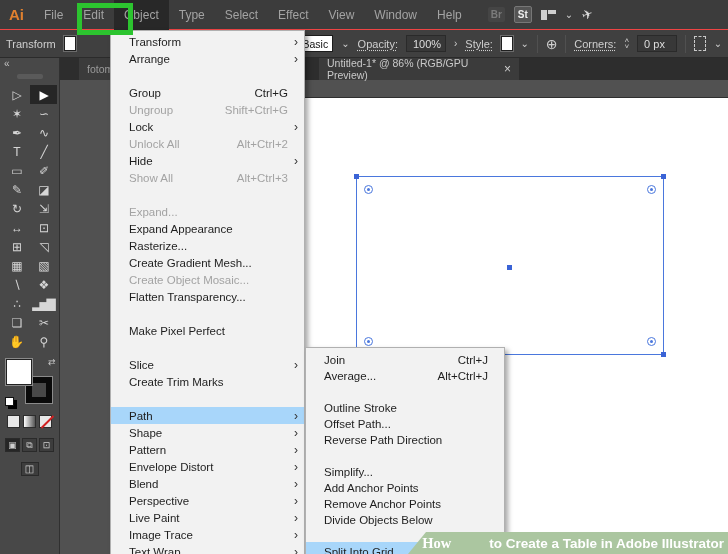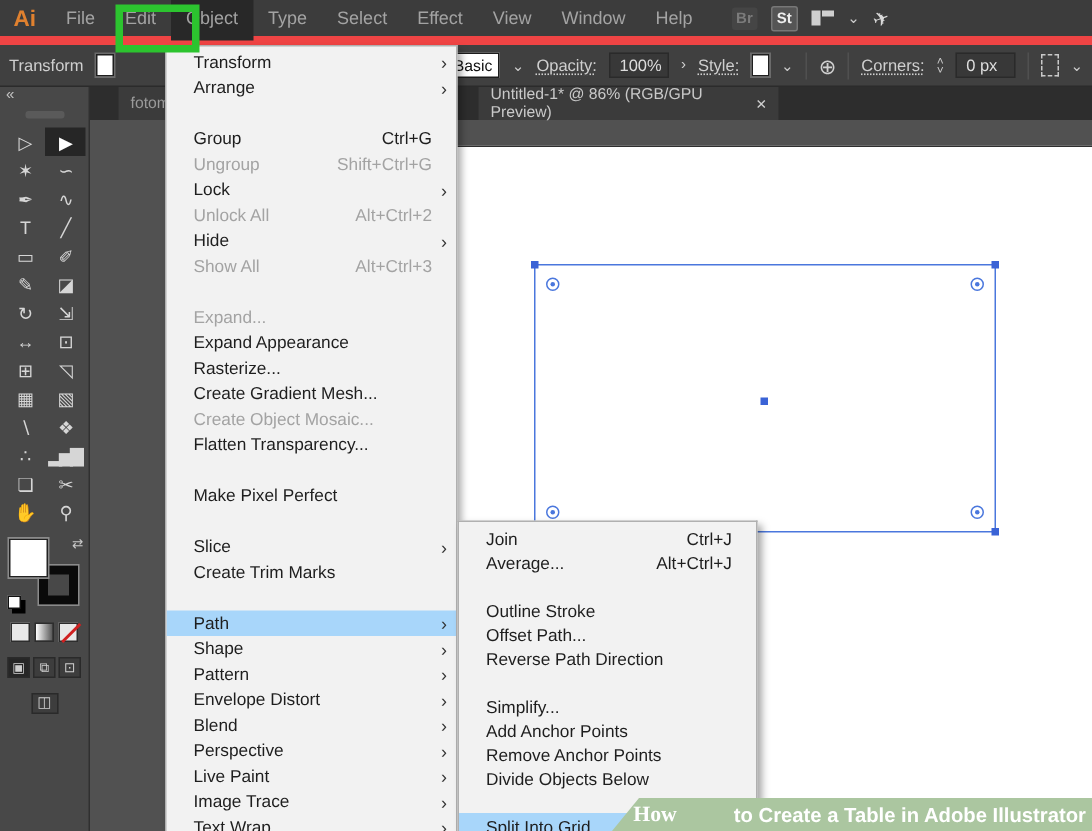--- a/index.html
+++ b/index.html
@@ -1,21 +1,21 @@
 <!DOCTYPE html>
 <html><head>
 <meta charset="utf-8">
 <style>
   * { margin:0; padding:0; box-sizing:border-box; }
   html,body { width:728px; height:554px; font-family:"Liberation Sans", sans-serif; }
   .page { position:relative; width:728px; height:554px; background:#515151; overflow:hidden; }
 
   
   .menubar { position:absolute; left:0; top:0; width:728px; height:30px; background:#3c3c3c;
-             border-bottom:6px solid #ef4444; display:flex; align-items:center; z-index:20; }
+             border-bottom:1px solid #ef4444; display:flex; align-items:center; z-index:20; }
   .logo { color:#e0812f; font-weight:bold; font-size:15px; padding:0 10px 0 9px; }
   .mb-item { color:#a3a3a3; font-size:12px; padding:0 10px; height:30px; line-height:30px; }
   .mb-item.active { background:#282828; }
   .mb-icons { display:flex; align-items:center; margin-left:16px; gap:9px; }
   .sq-ic { font-size:10px; font-weight:bold; padding:2px 3px; border-radius:2px; }
   .sq-ic.dim { color:#7b7b7b; background:#454545; }
   .sq-ic.lit { color:#eee; background:#555; border:1px solid #777; }
   .ws-ic { display:inline-flex; gap:1px; }
   .ws-ic i { display:block; width:6px; height:10px; background:#cfcfcf; }
   .ws-ic i.small { width:8px; height:4px; align-self:flex-start; }

